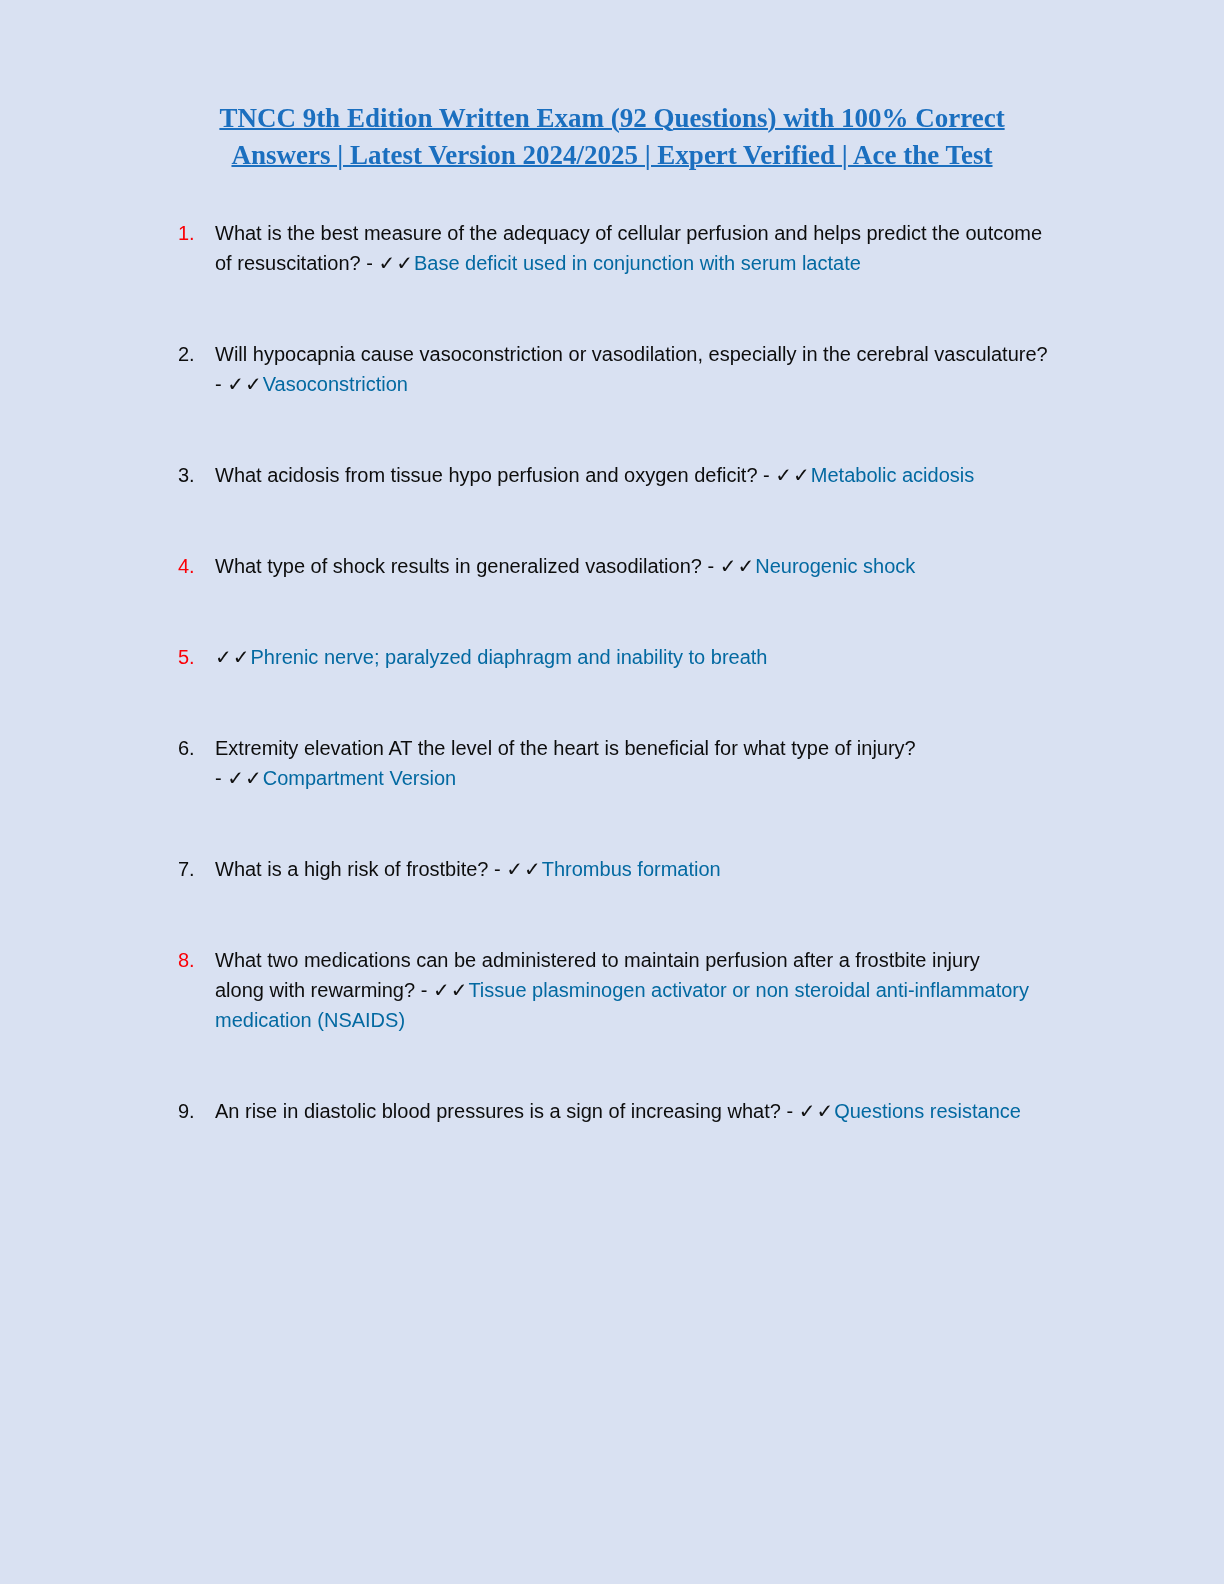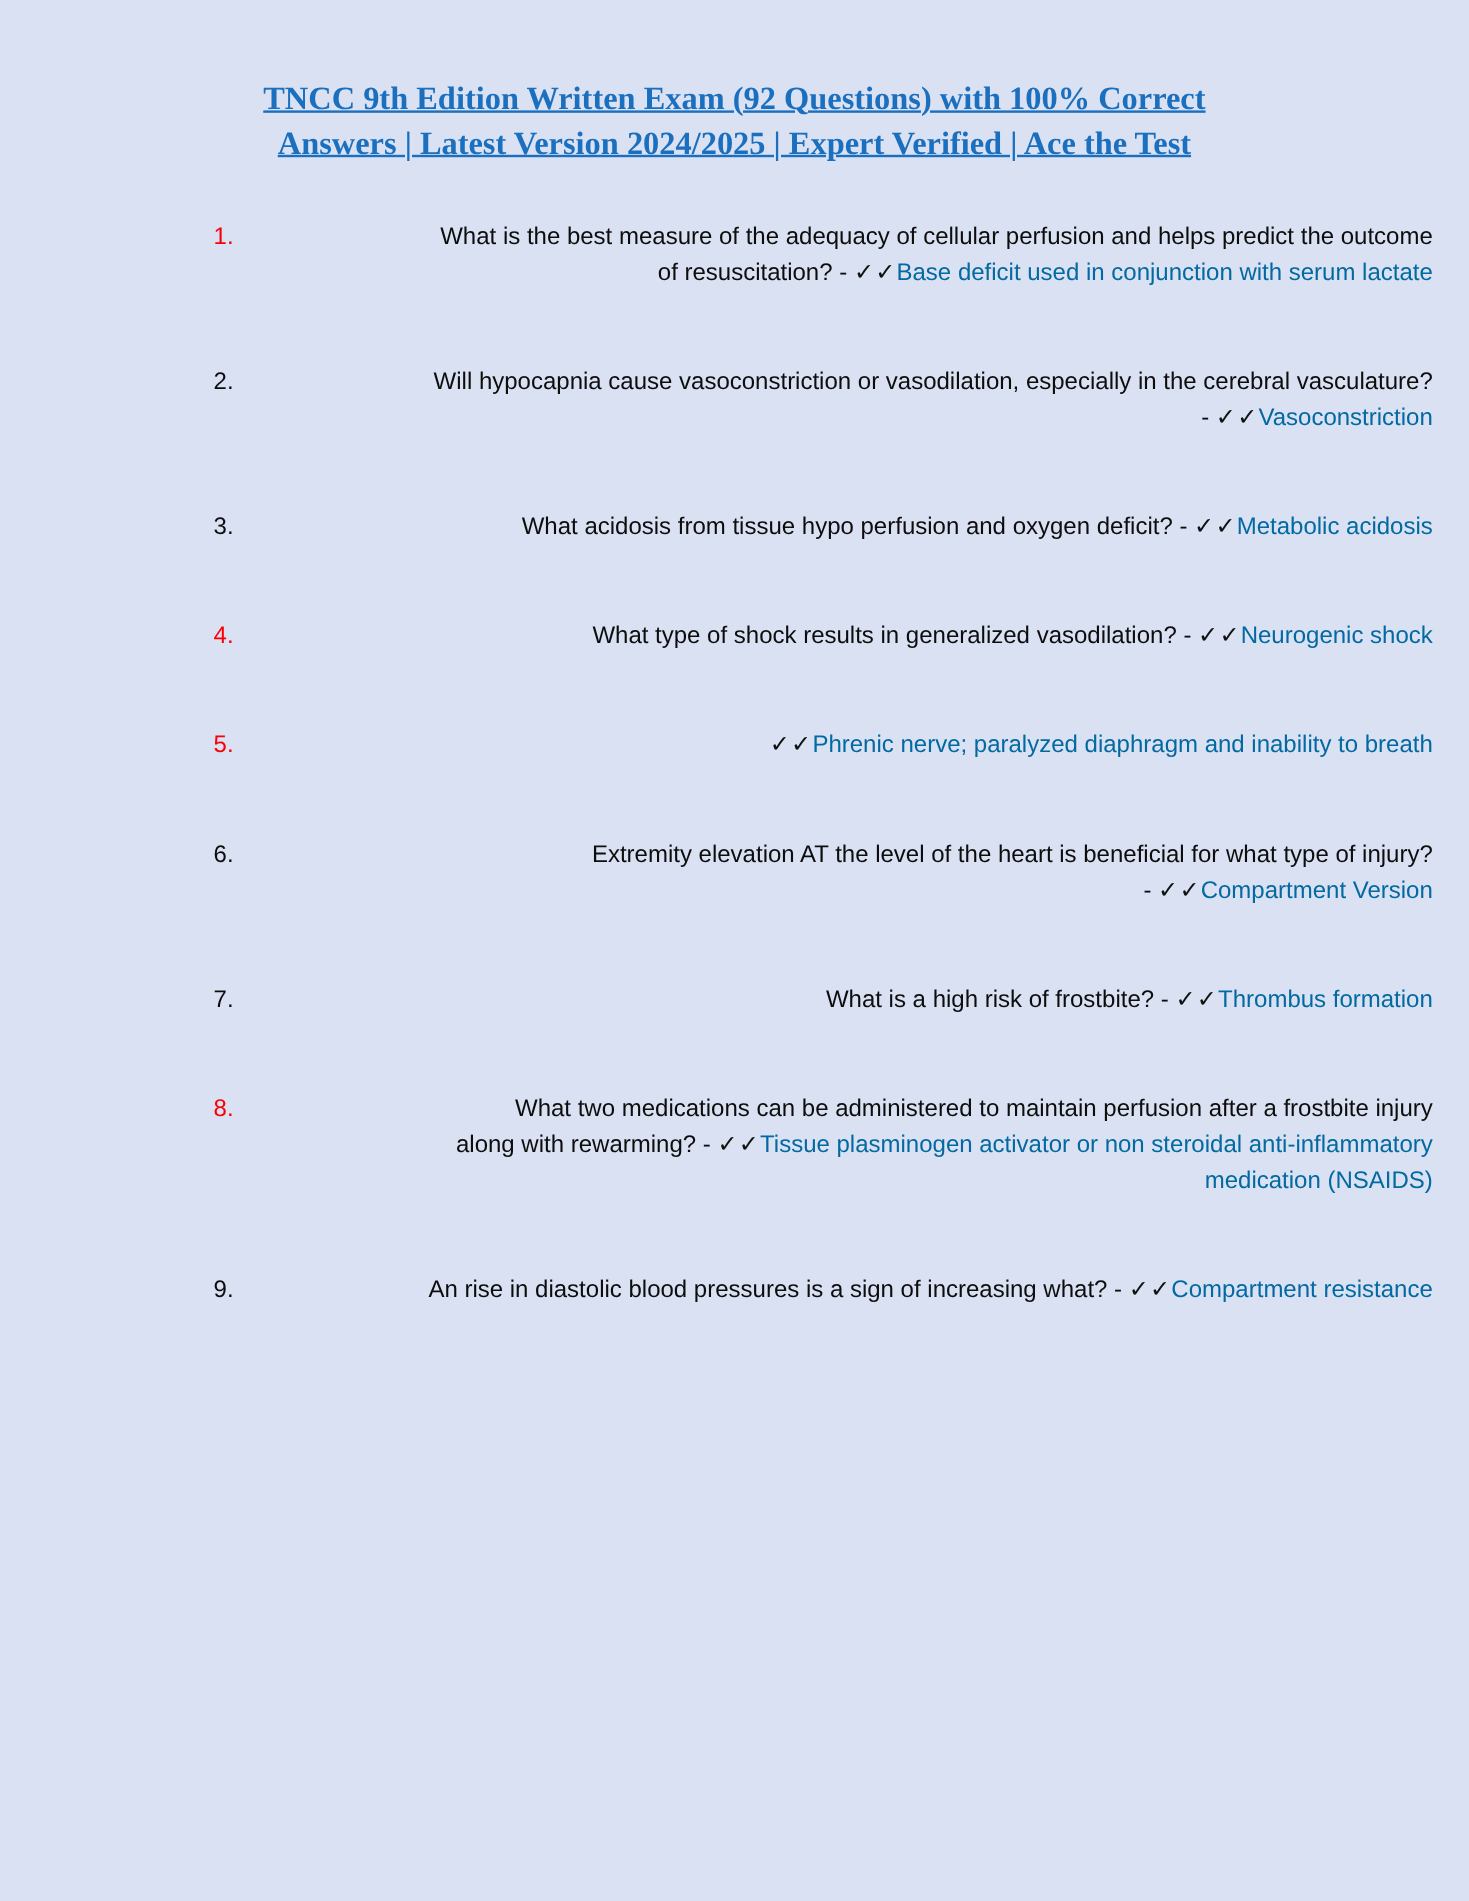--- a/index.html
+++ b/index.html
@@ -12,21 +12,21 @@
     width: 1224px;
     height: 1584px;
     background: #d9e1f2;
     overflow: hidden;
     font-family: "Liberation Sans", "DejaVu Sans", sans-serif;
     color: #0d0d0d;
     box-sizing: border-box;
   }
   .title {
     margin: 0 auto;
-    padding-top: 64px;
+    padding-top: 100px;
     width: 880px;
     text-align: center;
     font-family: "Liberation Serif", "DejaVu Serif", serif;
     font-weight: 700;
     font-size: 27px;
     line-height: 37px;
     color: #1b6fbf;
     text-decoration: underline;
     text-decoration-thickness: 2px;
     white-space: pre-line;
@@ -45,21 +45,20 @@
     flex: 0 0 37px;
     width: 37px;
     color: #0d0d0d;
   }
   .num[data-color="red"] {
     color: #fb0007;
   }
   .qbody {
     white-space: pre-wrap;
     flex: 1 1 auto;
-    text-align: right;
   }
   .qtext {
     color: #0d0d0d;
   }
   .checks {
     font-weight: 700;
     color: #111111;
     letter-spacing: 1px;
   }
   .ans {
@@ -116,18 +115,18 @@
 
     <div class="question">
         <span class="num" data-color="red">8.</span>
         <div class="qbody"><span class="qtext">What two medications can be administered to maintain perfusion after a frostbite injury
 along with rewarming? - </span><span class="checks">✓✓</span><span class="ans">Tissue plasminogen activator or non steroidal anti-inflammatory
 medication (NSAIDS)</span></div>
       </div>
 
     <div class="question">
         <span class="num" data-color="black">9.</span>
-        <div class="qbody"><span class="qtext">An rise in diastolic blood pressures is a sign of increasing what? - </span><span class="checks">✓✓</span><span class="ans">Compartment resistance</span></div>
+        <div class="qbody"><span class="qtext">An rise in diastolic blood pressures is a sign of increasing what? - </span><span class="checks">✓✓</span><span class="ans">Questions resistance</span></div>
       </div>
 
 
   </div>
 </div>
 
 </body></html>

